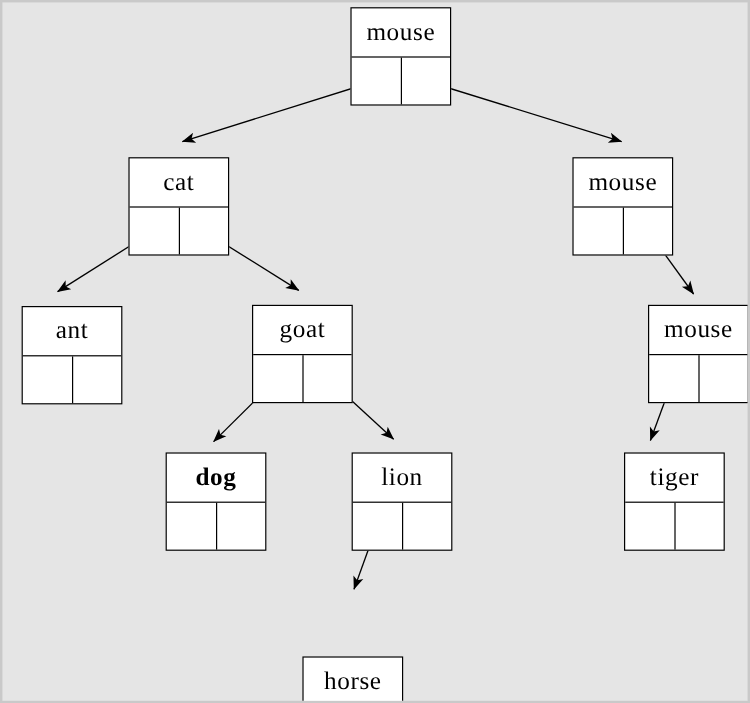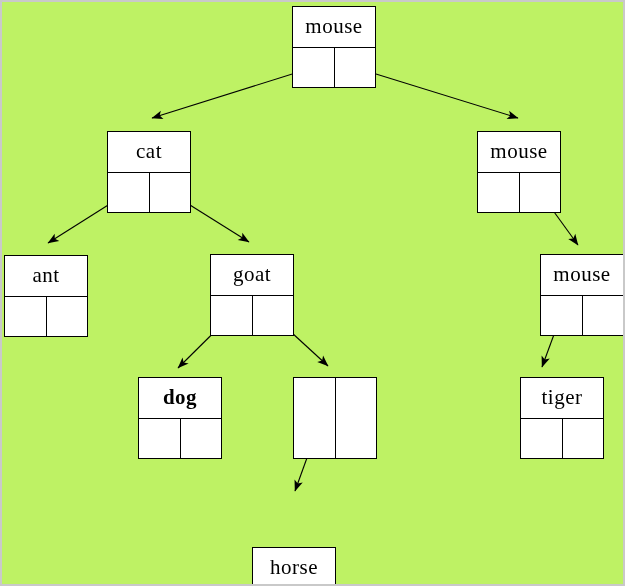--- a/index.html
+++ b/index.html
@@ -5,21 +5,21 @@
   html, body {
     margin: 0;
     padding: 0;
     background: #ffffff;
   }
   .canvas {
     position: relative;
     width: 625px;
     height: 586px;
     box-sizing: border-box;
-    background: #bef264;
+    background: #e5e5e5;
     border: 2px solid #c9c9c9;
     overflow: hidden;
     font-family: "Liberation Serif", serif;
   }
   .edges-layer {
     position: absolute;
     left: 0;
     top: 0;
     width: 625px;
     height: 586px;
@@ -94,21 +94,21 @@
           <div class="cell right"></div>
         </div>
       </div>
       <div class="node" style="left: 475px; top: 129px;">
         <div class="node-label">mouse</div>
         <div class="node-cells">
           <div class="cell left"></div>
           <div class="cell right"></div>
         </div>
       </div>
-      <div class="node" style="left: 2px; top: 253px; justify-content: space-between;">
+      <div class="node" style="left: 16px; top: 253px; justify-content: space-between;">
         <div class="node-label">ant</div>
         <div class="node-cells">
           <div class="cell left"></div>
           <div class="cell right"></div>
         </div>
       </div>
       <div class="node" style="left: 208px; top: 252px;">
         <div class="node-label">goat</div>
         <div class="node-cells">
           <div class="cell left"></div>
@@ -123,20 +123,21 @@
         </div>
       </div>
       <div class="node" style="left: 136px; top: 375px; font-weight: bold;">
         <div class="node-label">dog</div>
         <div class="node-cells">
           <div class="cell left"></div>
           <div class="cell right"></div>
         </div>
       </div>
       <div class="node" style="left: 291px; top: 375px;">
+        <div class="node-label">lion</div>
         <div class="node-cells">
           <div class="cell left"></div>
           <div class="cell right"></div>
         </div>
       </div>
       <div class="node" style="left: 498px; top: 375px; margin-left: 20px;">
         <div class="node-label">tiger</div>
         <div class="node-cells">
           <div class="cell left"></div>
           <div class="cell right"></div>

